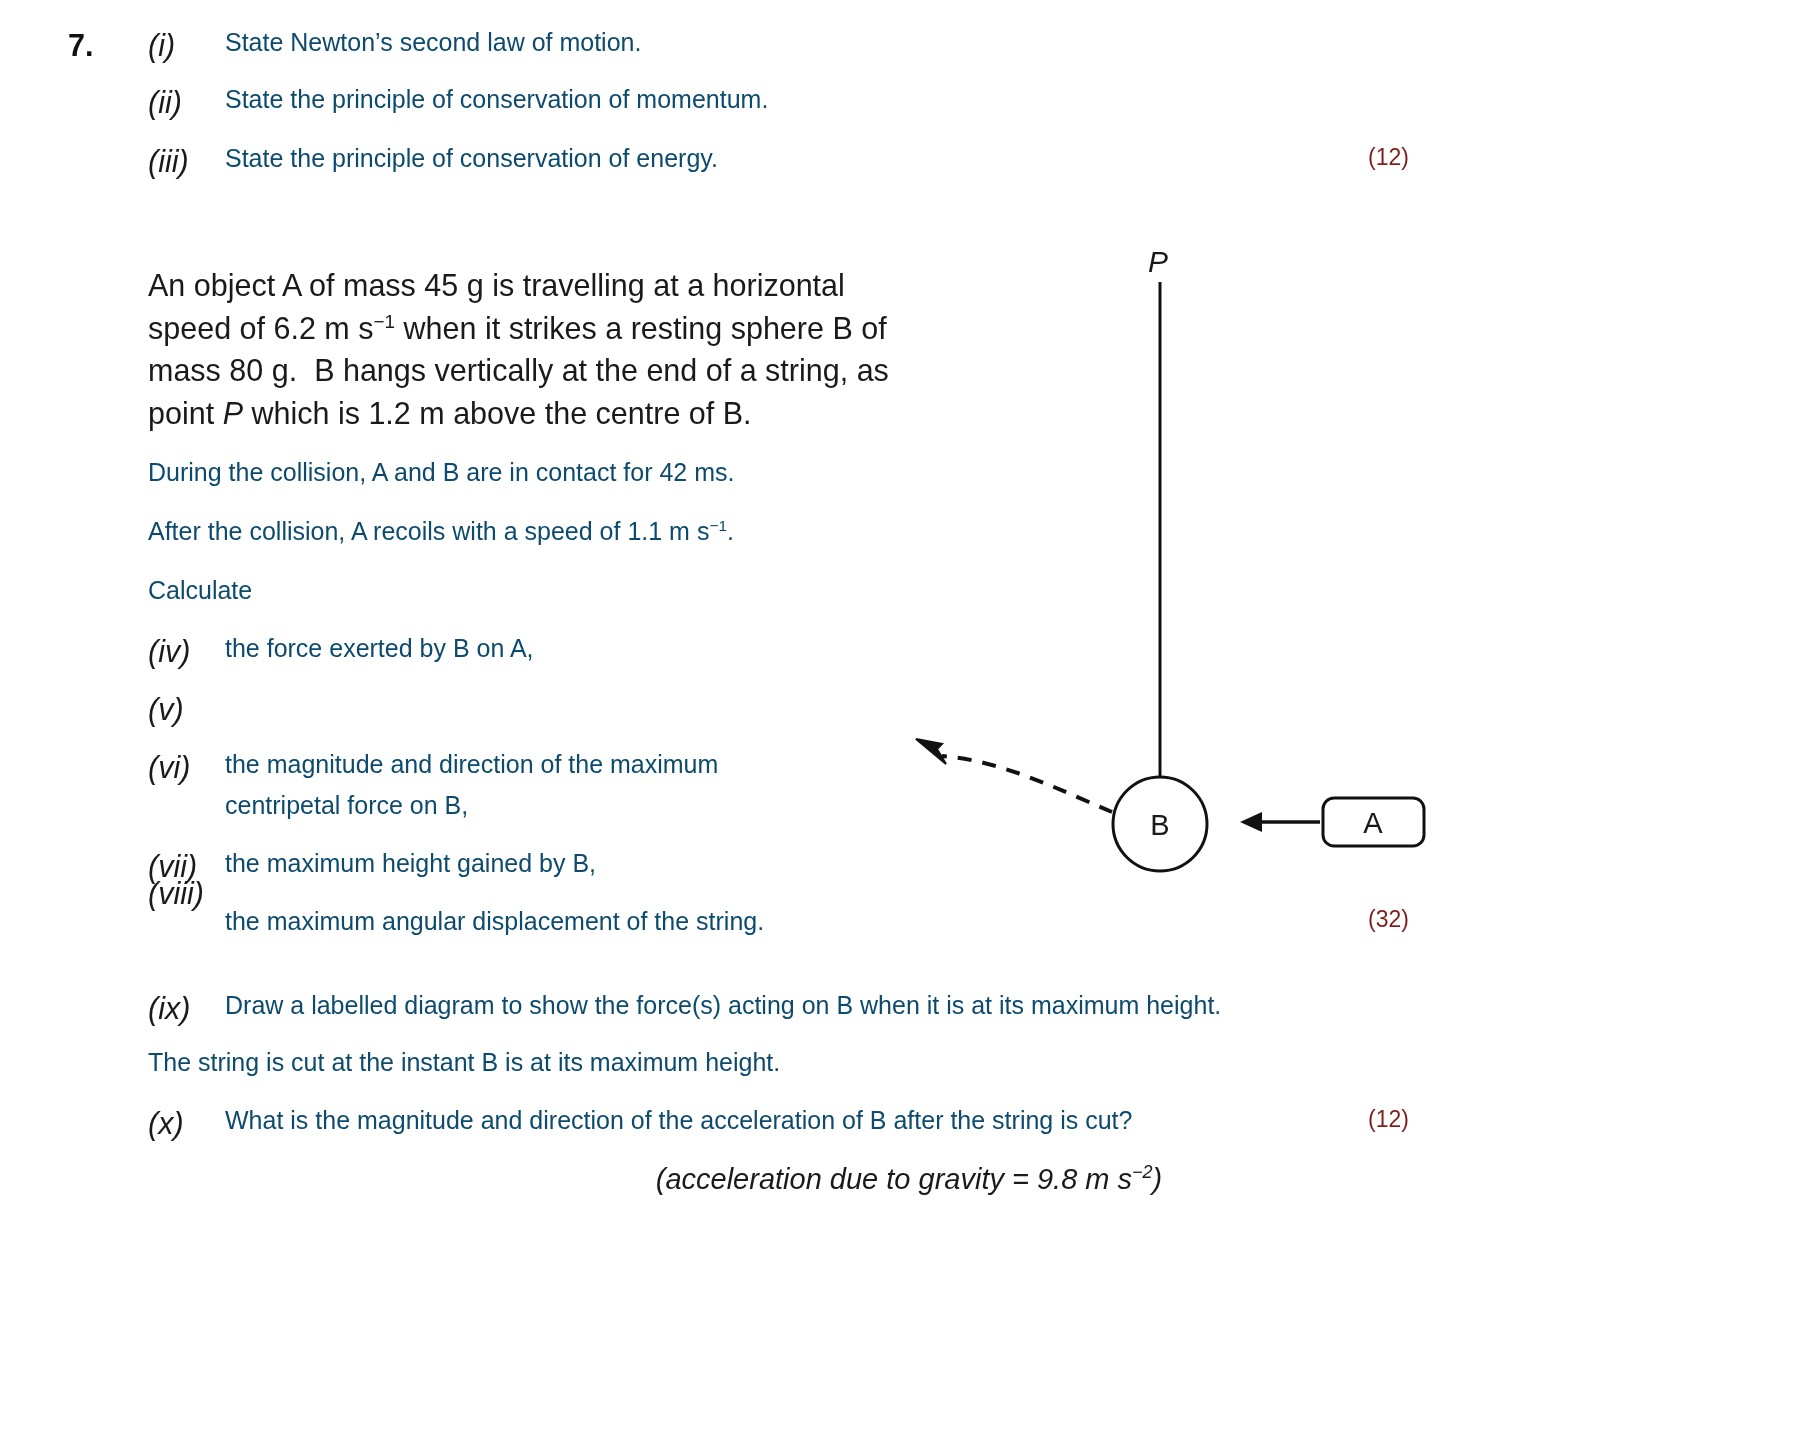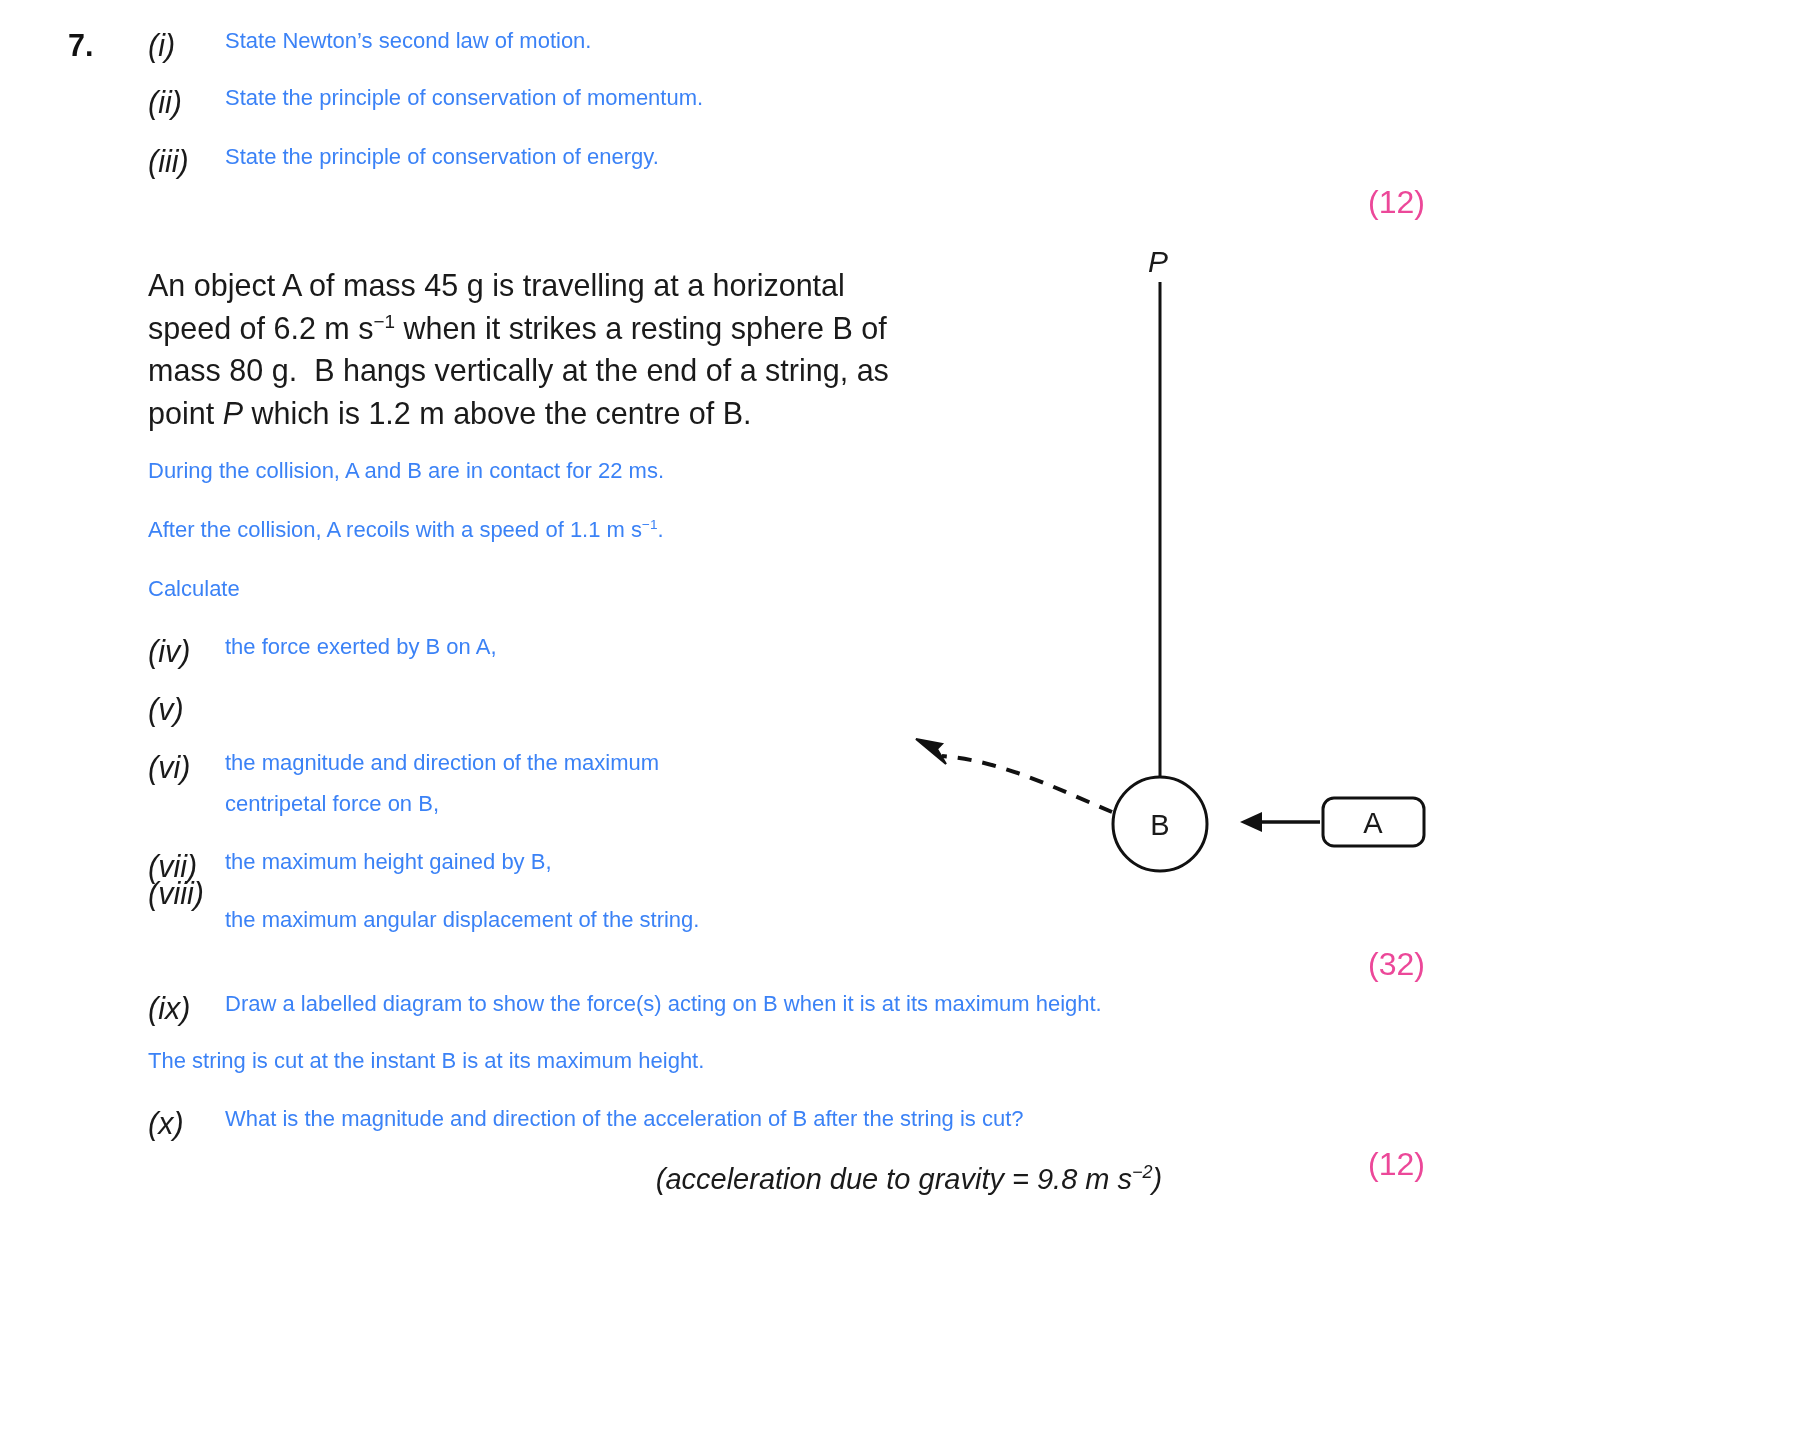--- a/index.html
+++ b/index.html
@@ -35,30 +35,29 @@
   }
   .rn {
     position: absolute;
     font-size: 30.5px;
     font-style: italic;
     color: #1a1a1a;
     white-space: nowrap;
   }
   .body-txt {
     position: absolute;
-    font-size: 22px;
-    color: #3b82f6;
+    font-size: 25px;
+    color: #0c4a6e;
     white-space: nowrap;
   }
   .marks {
     position: absolute;
-    font-size: 32px;
-    color: #ec4899;
+    font-size: 23px;
+    color: #7f1d1d;
     white-space: nowrap;
-    margin-top: 40px;
   }
 
   
   .para {
     position: absolute;
     left: 148px;
     font-size: 30.5px;
     line-height: 42.5px;
     color: #1a1a1a;
     width: 760px;
@@ -107,21 +106,21 @@
   <div class="body-txt" style="left:225px; top:144px;">State the principle of conservation of energy.</div>
   <div class="marks" style="left:1368px; top:144px;">(12)</div>
 
   <div class="para" style="top:233px;">
     <div>An object A of mass 45&nbsp;g is travelling at a horizontal</div>
     <div>speed of 6.2 m s<sup>−1</sup> when it strikes a resting sphere B of</div>
     <div>mass 80&nbsp;g.&nbsp; B hangs vertically at the end of a string, as</div>
     <div>point <span class="it">P</span> which is 1.2 m above the centre of B.</div>
   </div>
 
-  <div class="body-txt" style="left:148px; top:458px;">During the collision, A and B are in contact for 22 ms.</div>
+  <div class="body-txt" style="left:148px; top:458px;">During the collision, A and B are in contact for 42 ms.</div>
 
   <div class="body-txt" style="left:148px; top:517px;">After the collision, A recoils with a speed of 1.1 m s<sup>−1</sup>.</div>
 
   <div class="body-txt" style="left:148px; top:576px;">Calculate</div>
 
   <div class="rn" style="left:148px; top:634px;">
     <span>(iv)</span>
   </div>
   <div class="body-txt" style="left:225px; top:634px;">the force exerted by B on A,</div>
 

